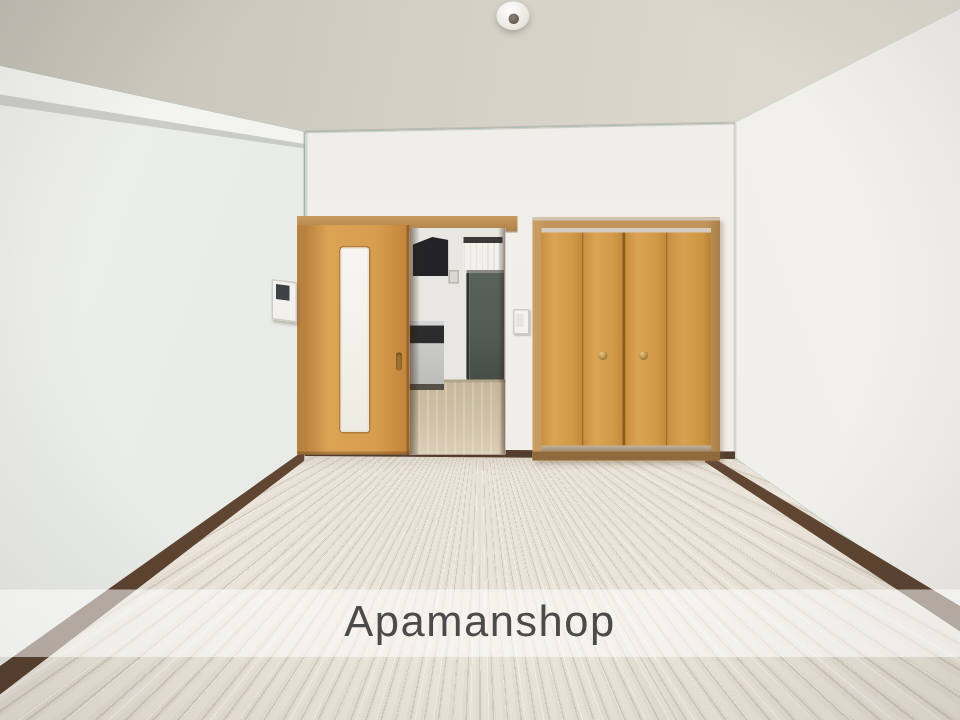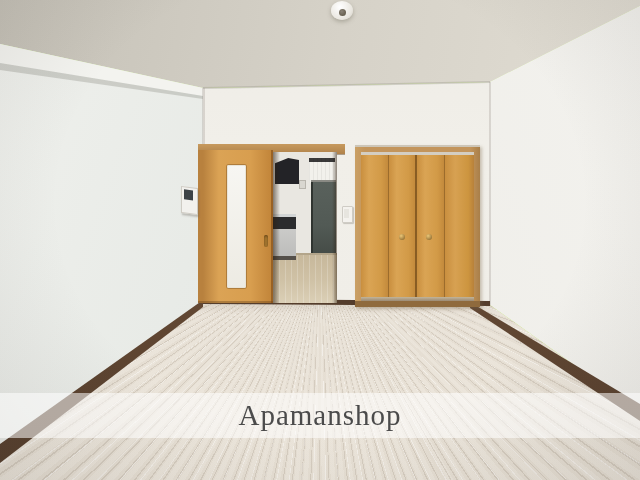--- a/index.html
+++ b/index.html
@@ -1,17 +1,17 @@
 <!DOCTYPE html>
 <html style="--watermark-text: #4b4b4b; --watermark-band: rgba(255,255,255,0.55); --wall: #f1efe9; --floor-wood: #e8e2d8; --baseboard: #543d2c; --door-wood: #d89e4f; --closet-wood: #d29a47; --hood: #232327; --end-door: #525a55; --hall-floor: #cfc1a5;"><head>
 <meta charset="utf-8">
 <style>
   html,body{margin:0;padding:0;background:#888;}
   #stage{position:relative;width:640px;height:480px;overflow:hidden;
-         font-family:Liberation Serif, serif;background:#bef264;}
+         font-family:Liberation Sans, sans-serif;background:#14b8a6;}
   .layer{position:absolute;inset:0;}
 
   
   .ceiling{clip-path:polygon(0 0,640px 0,640px 6px,490px 82px,203px 88px,0 44px);
     background:linear-gradient(100deg,#c5c1b7 0%,#d6d2c8 48%,#e3dfd5 100%);}
   .beam-right{clip-path:polygon(490px 82px,640px 6px,640px 88px,492px 119px);
     background:linear-gradient(260deg,#f4f3ef,#eceae4);}
   .beam-right-shadow{clip-path:polygon(492px 119px,640px 88px,640px 94px,492px 124px);
     background:rgba(145,140,128,0.35);}
   .wall-left{clip-path:polygon(0 44px,203px 88px,203px 303px,0 455px);

